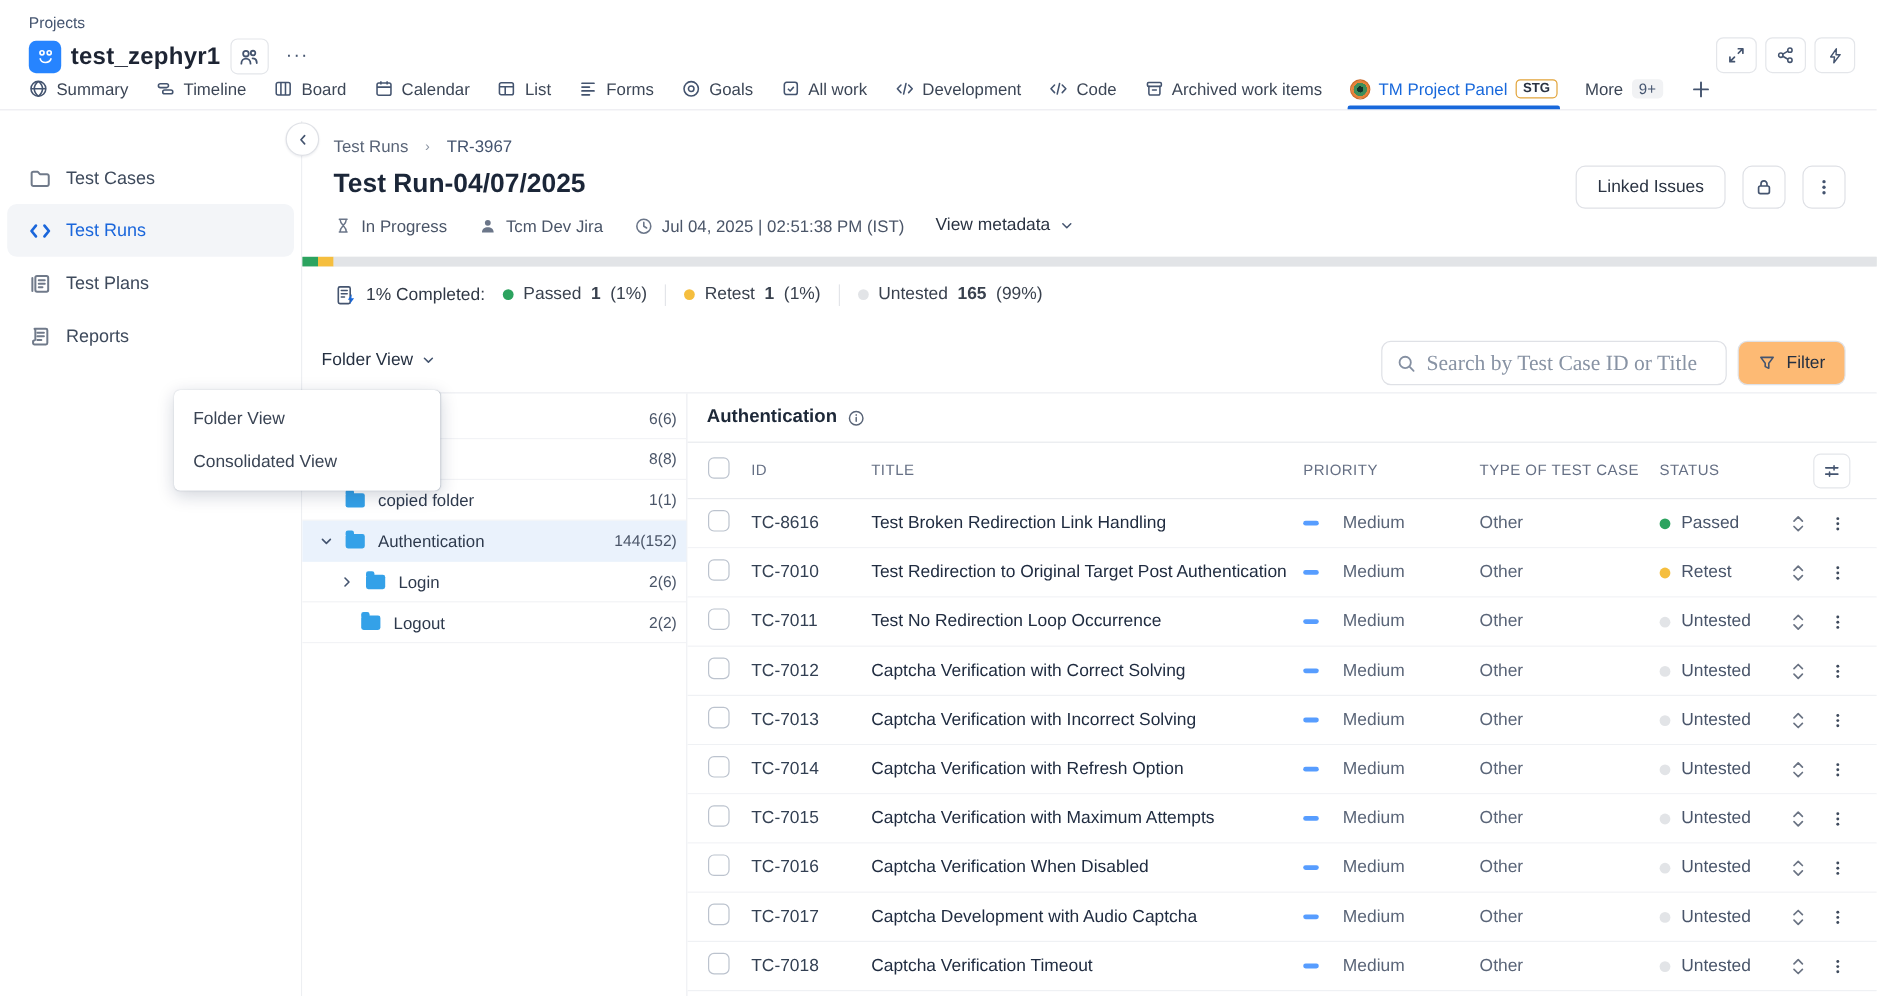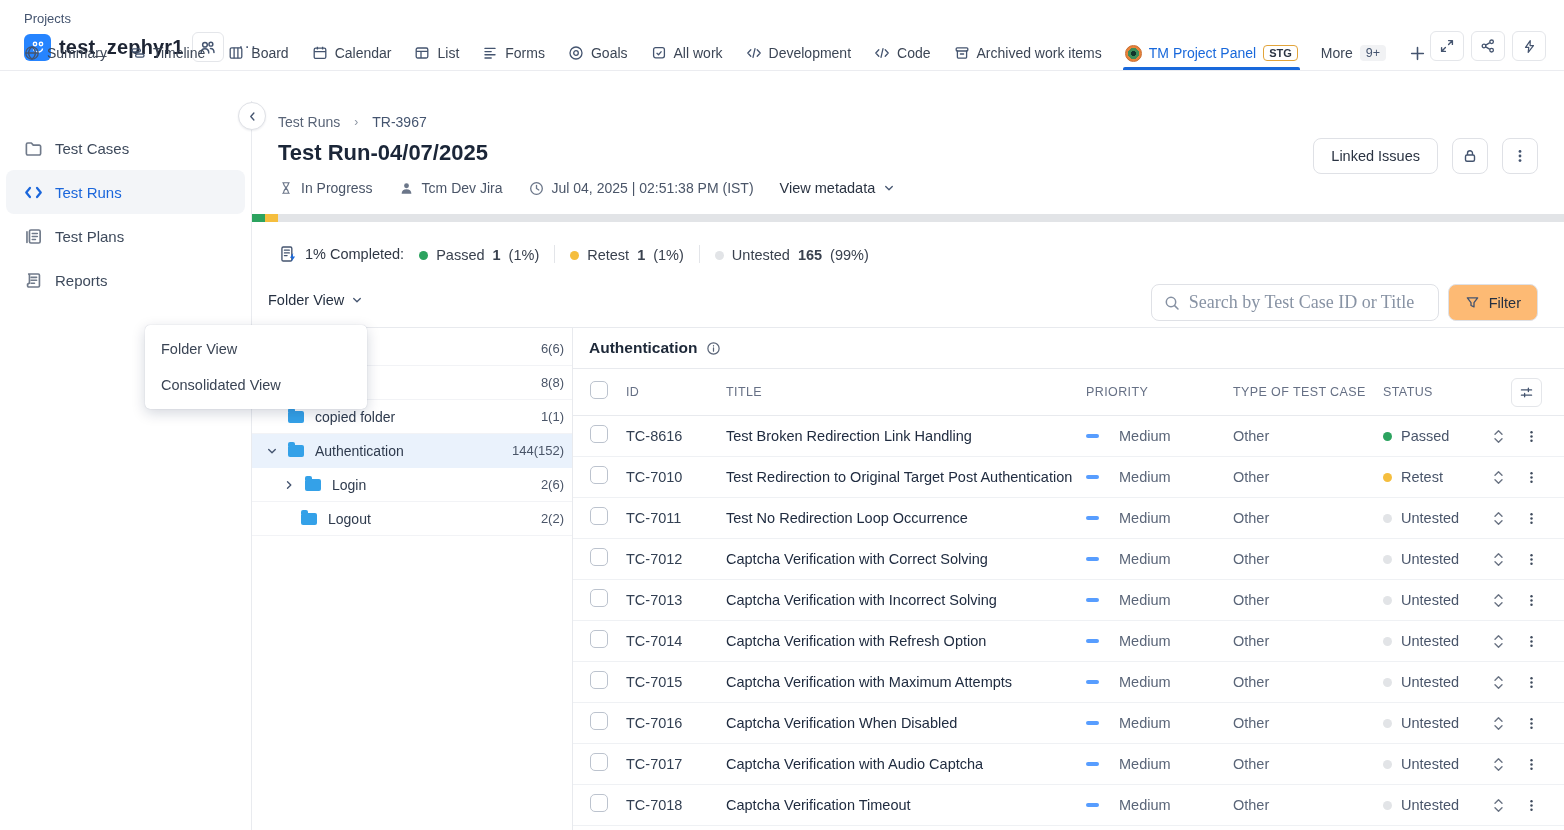--- a/index.html
+++ b/index.html
@@ -2,21 +2,21 @@
 <html><head>
 <meta charset="utf-8">
 <style>
   * { margin:0; padding:0; box-sizing:border-box; }
   html,body { width:1564px; height:830px; overflow:hidden; background:#fff;
     font-family:"Liberation Sans", sans-serif; color:#1C2536; }
   svg { display:block; }
   .app { position:relative; width:1564px; height:830px; }
 
   
-  .top-header { position:absolute; top:0; left:0; right:0; height:71px; background:#fff;
+  .top-header { position:absolute; top:0; left:0; right:0; height:92px; background:#fff;
     border-bottom:1px solid #EBECF0; }
   .eyebrow { position:absolute; top:11px; left:24px; font-size:13px; color:#44546F; }
   .project-row { position:absolute; top:32px; left:24px; display:flex; align-items:center; gap:8px; }
   .project-avatar { width:27px; height:27px; border-radius:6px; background:#2684FF;
     display:flex; align-items:center; justify-content:center; color:#fff; font-size:14px; }
   .project-name { font-size:20px; font-weight:700; color:#1D2433; letter-spacing:.2px; }
   .icon-btn { display:flex; align-items:center; justify-content:center; background:#fff;
     border:1px solid #E4E6EA; border-radius:6px; cursor:pointer; color:#44546F; }
   .people-btn { width:32px; height:30px; }
   .dots-btn { width:32px; height:30px; border:none; font-size:16px; color:#44546F; letter-spacing:1px; }
@@ -71,21 +71,21 @@
   .linked-btn { height:36px; padding:0 17px; border:1px solid #DFE1E6; border-radius:8px;
     background:#fff; font-size:14.5px; font-weight:500; color:#2A3342; cursor:pointer;
     font-family:"Liberation Sans", sans-serif; }
   .sq-btn { width:36px; height:36px; border:1px solid #DFE1E6; border-radius:8px; background:#fff;
     display:flex; align-items:center; justify-content:center; color:#44546F; cursor:pointer; }
 
   .progress-bar { position:absolute; top:113px; left:0; right:0; height:8px; background:#E7E8EA;
     display:flex; }
   .pseg { height:100%; }
 
-  .stats-row { position:absolute; top:136px; left:27px; height:26px; display:flex; align-items:flex-end;
+  .stats-row { position:absolute; top:136px; left:27px; height:26px; display:flex; align-items:flex-start;
     gap:15px; font-size:14.5px; color:#39414E; }
   .stat-item { display:flex; align-items:center; gap:8px; }
   .stat-dot { width:9px; height:9px; border-radius:50%; background:#ccc; }
   .stat-sep { width:1px; height:18px; background:#E3E5E9; }
   .stat-count { font-weight:700; }
   .completed-label { font-weight:500; color:#303845; }
 
   .toolbar { position:absolute; top:181px; left:0; right:0; height:45px; }
   .view-selector { position:absolute; left:16px; top:10px; display:flex; align-items:center; gap:7px;
     font-size:14.5px; font-weight:500; color:#253041; cursor:pointer; }
@@ -794,21 +794,21 @@
                   <circle cx="8" cy="3.4" r="1.3"></circle>
                   <circle cx="8" cy="8" r="1.3"></circle>
                   <circle cx="8" cy="12.6" r="1.3"></circle>
                 </svg>
     </span>
   </div>
 
   <div class="t-grid t-row">
     <span><span class="cb"></span></span>
     <span class="f-id">TC-7017</span>
-    <span class="f-title">Captcha Verification with Audio Captcha</span>
+    <span class="f-title">Captcha Development with Audio Captcha</span>
     <span class="pri-cell">
       <span class="pri-dash"></span>
       <span class="f-pri">Medium</span>
     </span>
     <span class="f-type">Other</span>
     <span class="status-cell">
       <span class="status-dot" style="background: rgb(226, 228, 231);"></span>
       <span class="f-status">Untested</span>
     </span>
     <span class="stepper">

